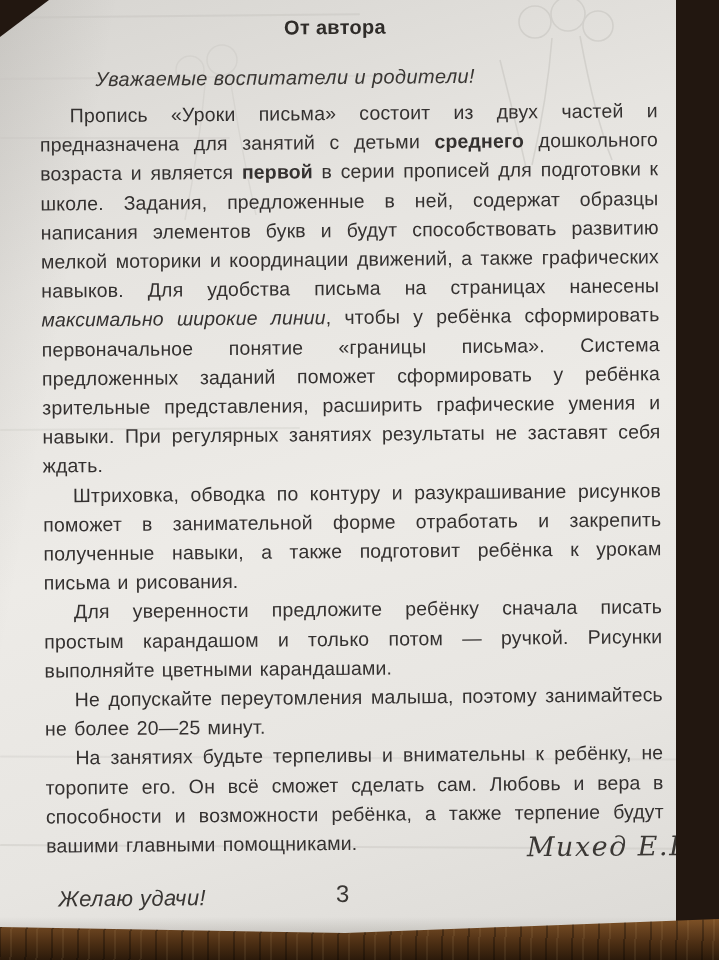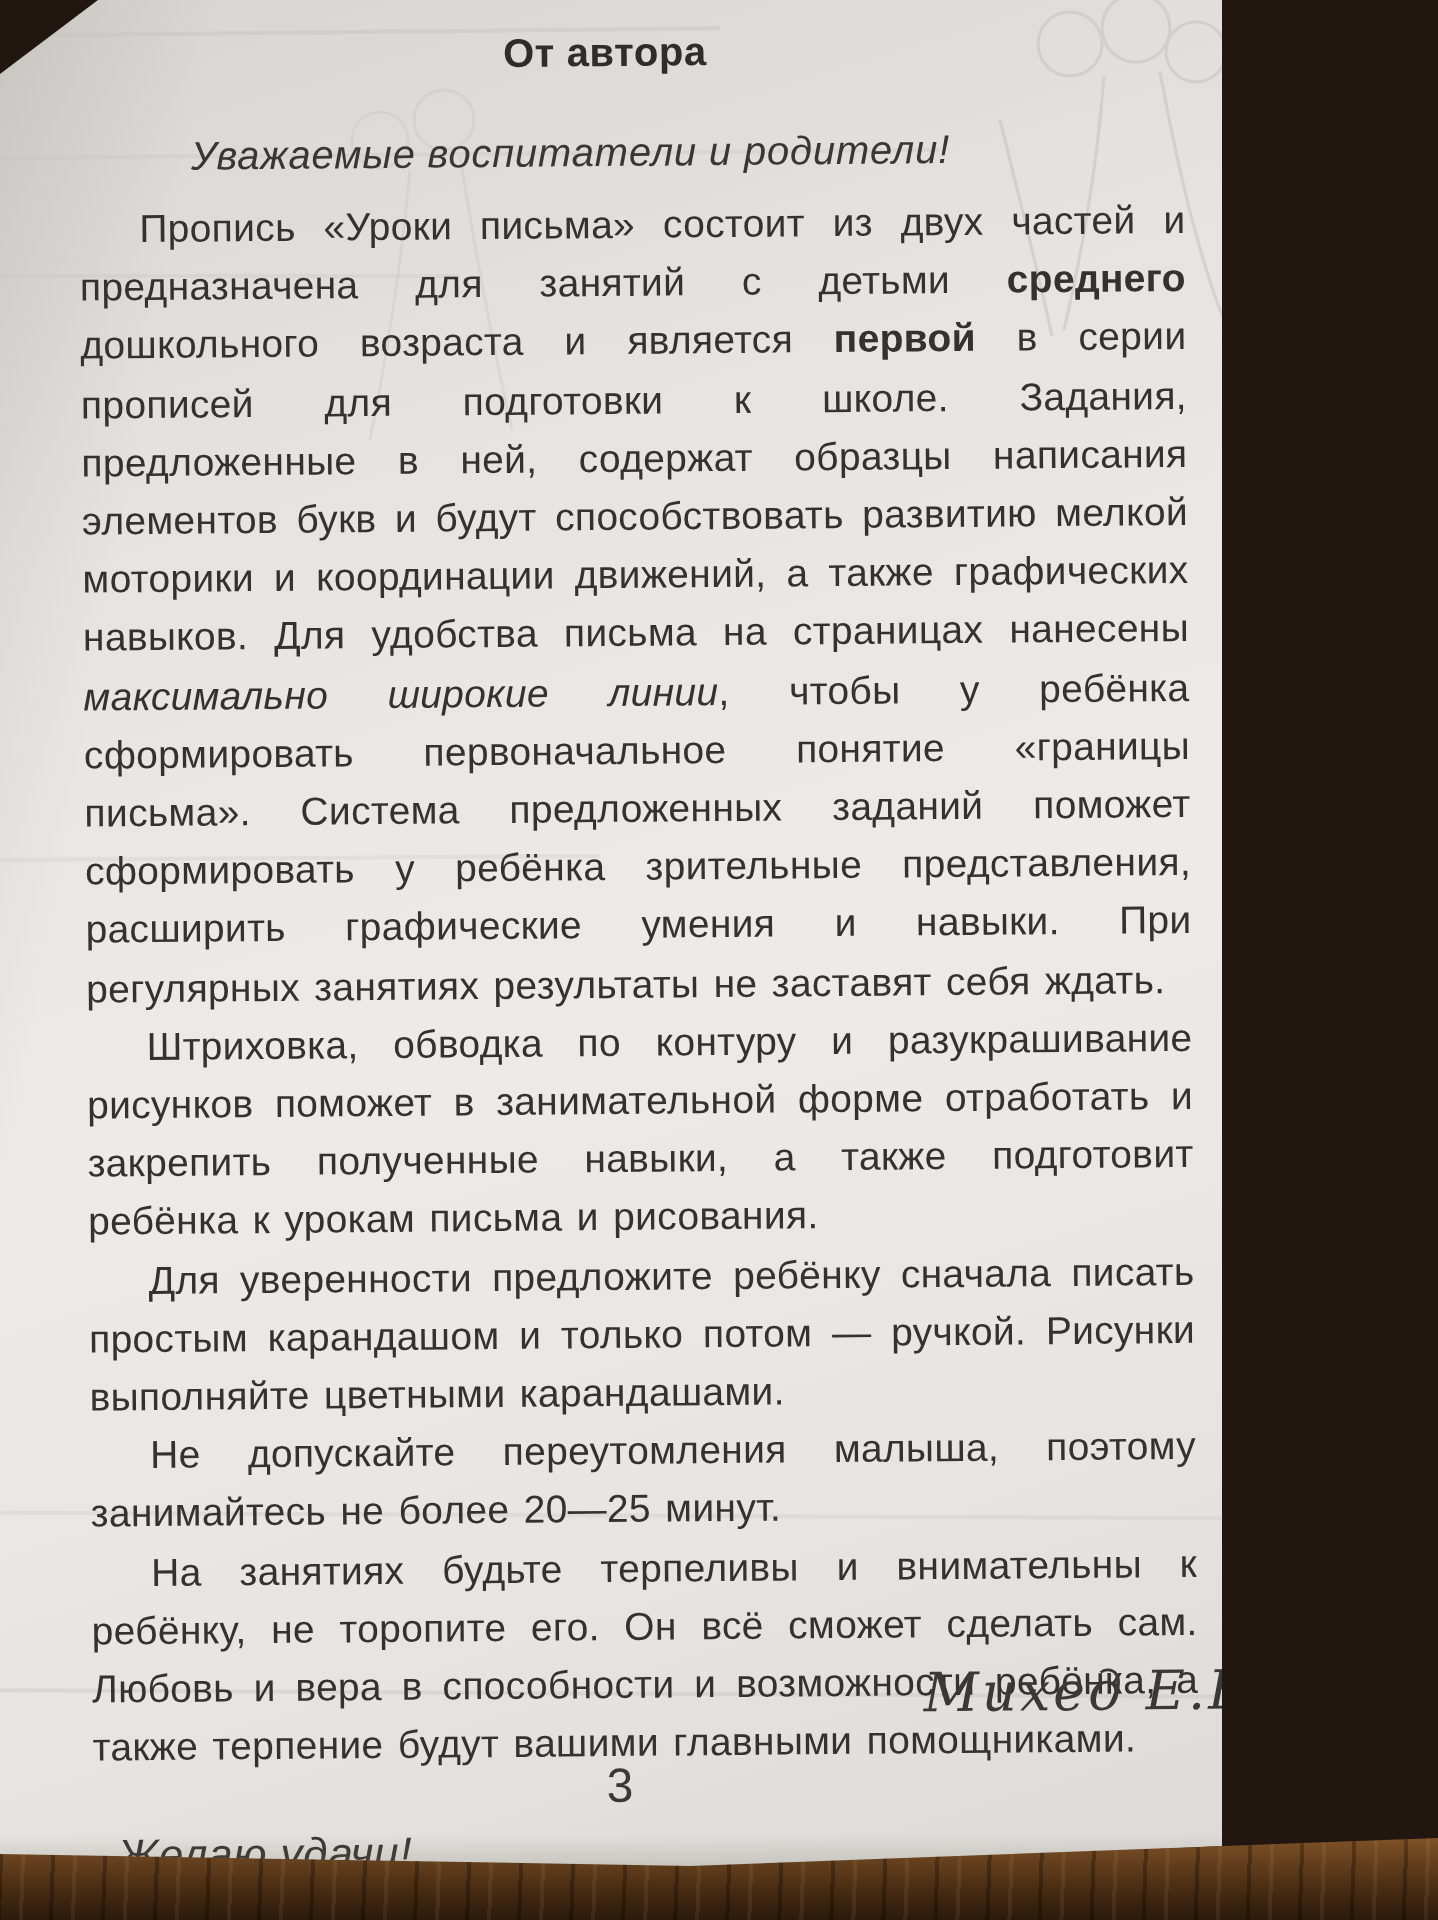--- a/index.html
+++ b/index.html
@@ -11,21 +11,21 @@
   
   .wood{
     position:absolute;left:0;bottom:0;width:719px;height:46px;
     background:
       repeating-linear-gradient(92deg, rgba(0,0,0,.28) 0 2px, rgba(0,0,0,0) 2px 11px, rgba(255,220,160,.07) 11px 13px, rgba(0,0,0,0) 13px 26px),
       linear-gradient(to bottom,#8a5a2a 0%,#6b4420 30%,#4a2d13 65%,#2b1a0b 100%);
     clip-path:polygon(0 13px,48% 19px,100% 5px,100% 100%,0 100%);
   }
   
   .paper{
-    position:absolute;left:0;top:0;width:611px;height:941px;
+    position:absolute;left:0;top:0;width:676px;height:941px;
     background:linear-gradient(163deg,#d7d5d1 0%,#e6e4e0 26%,#edebe7 52%,#e7e5e1 78%,#dcdad6 100%);
     clip-path:polygon(0 37px,49px 0,100% 0,100% 923px,52% 937px,0 931px);
   }
   .paper::before{ 
     content:"";position:absolute;inset:0;
     background:linear-gradient(100deg,rgba(60,55,48,.10) 0%,rgba(0,0,0,0) 14%);
     pointer-events:none;
   }
   .paper::after{ 
     content:"";position:absolute;left:0;right:0;bottom:0;height:24px;

